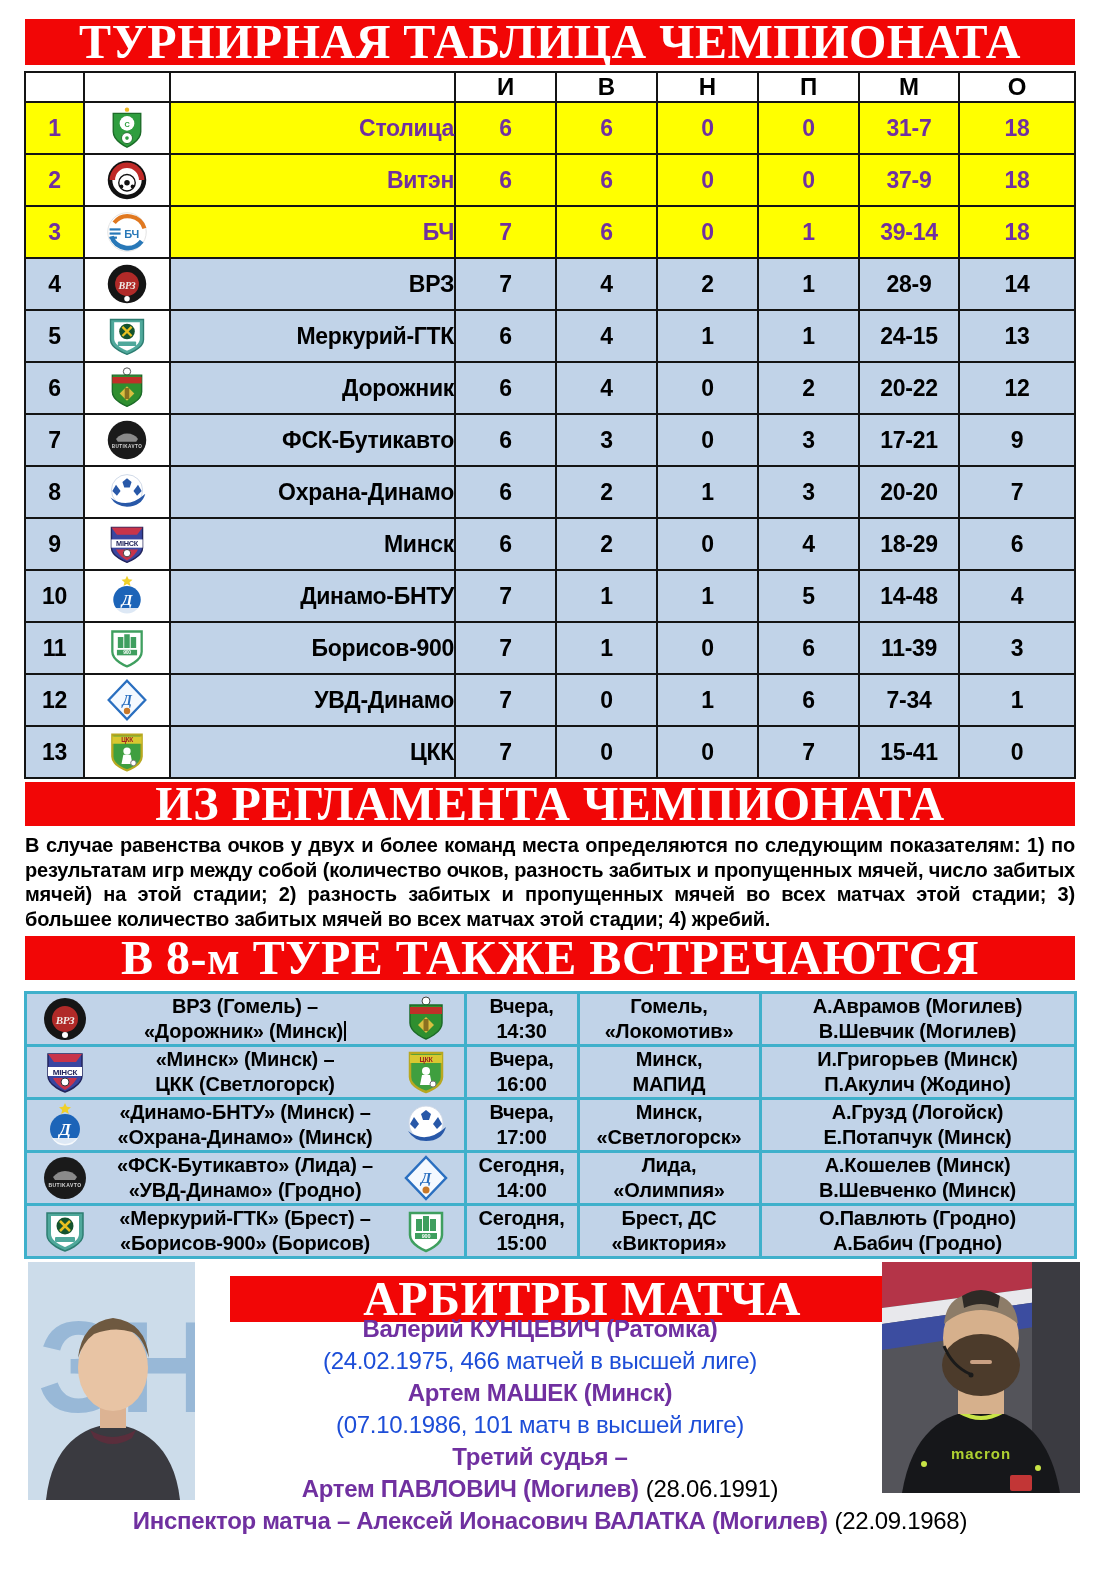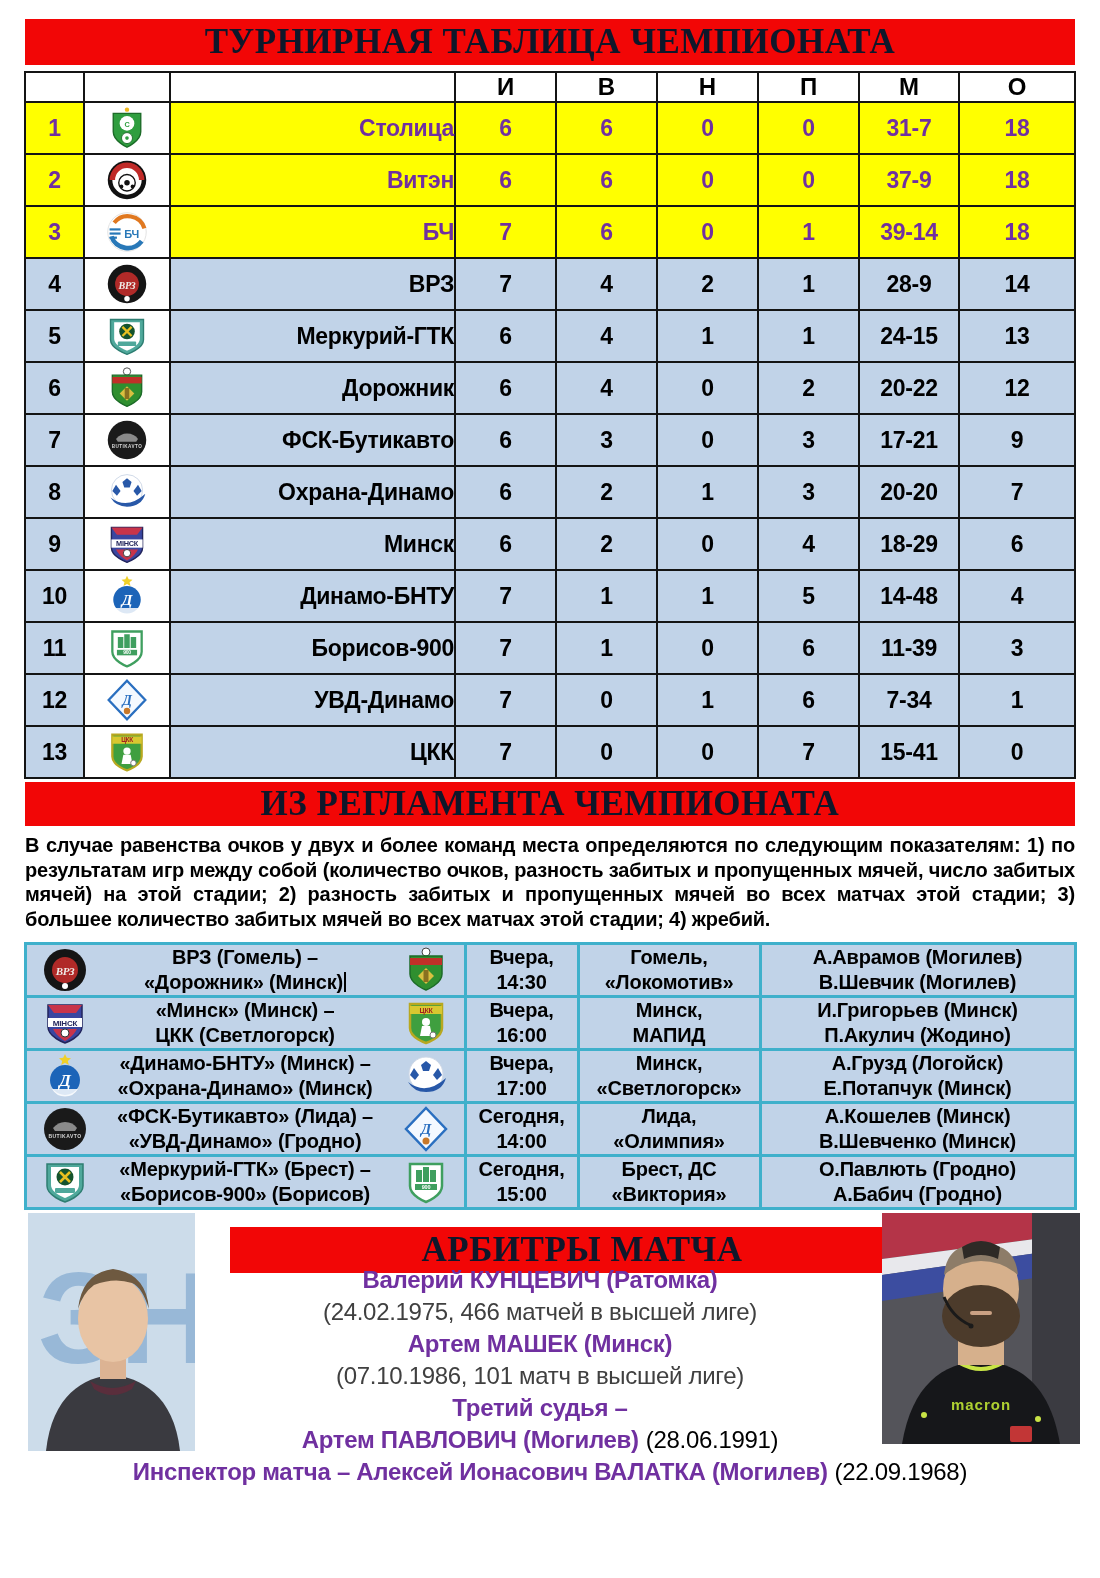--- a/index.html
+++ b/index.html
@@ -1,19 +1,19 @@
 <!DOCTYPE html>
 <html><head>
 <meta charset="utf-8">
 <style>
   html,body{margin:0;padding:0;background:#fff;}
   .page{position:relative;width:1100px;height:1578px;background:#ffffff;
         font-family:"Liberation Sans",sans-serif;overflow:hidden;}
-  .banner{margin:0 25px;background:#f20606;color:#0f172a;
-        font-family:"Liberation Serif",serif;font-weight:bold;font-size:35px;
+  .banner{margin:0 25px;background:#f20606;color:#ffffff;
+        font-family:"Liberation Serif",serif;font-weight:bold;font-size:48px;
         text-align:center;height:46px;line-height:46px;letter-spacing:.5px;}
   #banner-standings{margin-top:19px;}
   #banner-regulations{margin-top:3px;height:44px;line-height:44px;}
   #banner-round{margin-top:5px;height:44px;line-height:44px;}
 
   table.standings{border-collapse:collapse;margin:6px auto 0;width:1050px;table-layout:fixed;}
   table.standings th,table.standings td{border:2px solid #141414;padding:0;}
   table.standings th{height:26px;background:#ffffff;color:#000;font-size:24px;font-weight:bold;}
   table.standings td{height:50px;font-size:23px;font-weight:bold;text-align:center;letter-spacing:-.3px;}
   tr.zone-top td{background:#ffff00;color:#7030a0;}
@@ -38,21 +38,21 @@
 
   .bottom{position:relative;height:284px;margin-top:3px;}
   .photo{position:absolute;top:0;}
   #photo-left{left:28px;width:167px;height:238px;}
   #photo-right{left:882px;width:198px;height:231px;}
   #banner-referees{position:absolute;left:218px;top:2px;width:704px;margin:12px;}
   #ref-lines{position:absolute;left:218px;top:51px;width:644px;text-align:center;}
   .ref-line{height:32px;line-height:32px;font-size:24px;white-space:nowrap;}
   .purple{color:#7030a0;font-weight:bold;letter-spacing:-.3px;}
   .black-info{color:#000;font-weight:normal;letter-spacing:-.3px;margin-left:7px;}
-  .black-only{color:#404040;font-weight:normal;letter-spacing:-.3px;}
+  .black-only{color:#1d4ed8;font-weight:normal;letter-spacing:-.3px;}
   #inspector-line{position:absolute;left:25px;top:243px;width:1050px;text-align:center;}
 </style>
 </head>
 <body>
 
 <svg width="0" height="0" style="position:absolute" aria-hidden="true">
   <defs>
     <symbol id="logo-stolitsa" viewBox="0 0 48 48">
       <circle cx="24" cy="4" r="2.4" fill="#f0b81e"></circle>
       <path d="M9 8 h30 v20 c0 10 -15 17 -15 17 s-15 -7 -15 -17 z" fill="#2f9e3f" stroke="#1c6b28" stroke-width="1.5"></path>
@@ -346,20 +346,21 @@
       <td>15-41</td>
       <td>0</td>
     </tr>
   </tbody>
     </table>
 
   <div class="banner" id="banner-regulations">ИЗ РЕГЛАМЕНТА ЧЕМПИОНАТА</div>
 
   <div id="regulations-text">В случае равенства очков у двух и более команд места определяются по следующим показателям: 1) по результатам игр между собой (количество очков, разность забитых и пропущенных мячей, число забитых мячей) на этой стадии; 2) разность забитых и пропущенных мячей во всех матчах этой стадии; 3) большее количество забитых мячей во всех матчах этой стадии; 4) жребий.</div>
 
+  <div class="banner" id="banner-round">В 8-м ТУРЕ ТАКЖЕ ВСТРЕЧАЮТСЯ</div>
 
   <table class="matches">
     <colgroup>
       <col style="width:440px">
         <col style="width:113px">
         <col style="width:182px">
         <col style="width:315px">
     </colgroup>
     <tbody>
         <tr>

